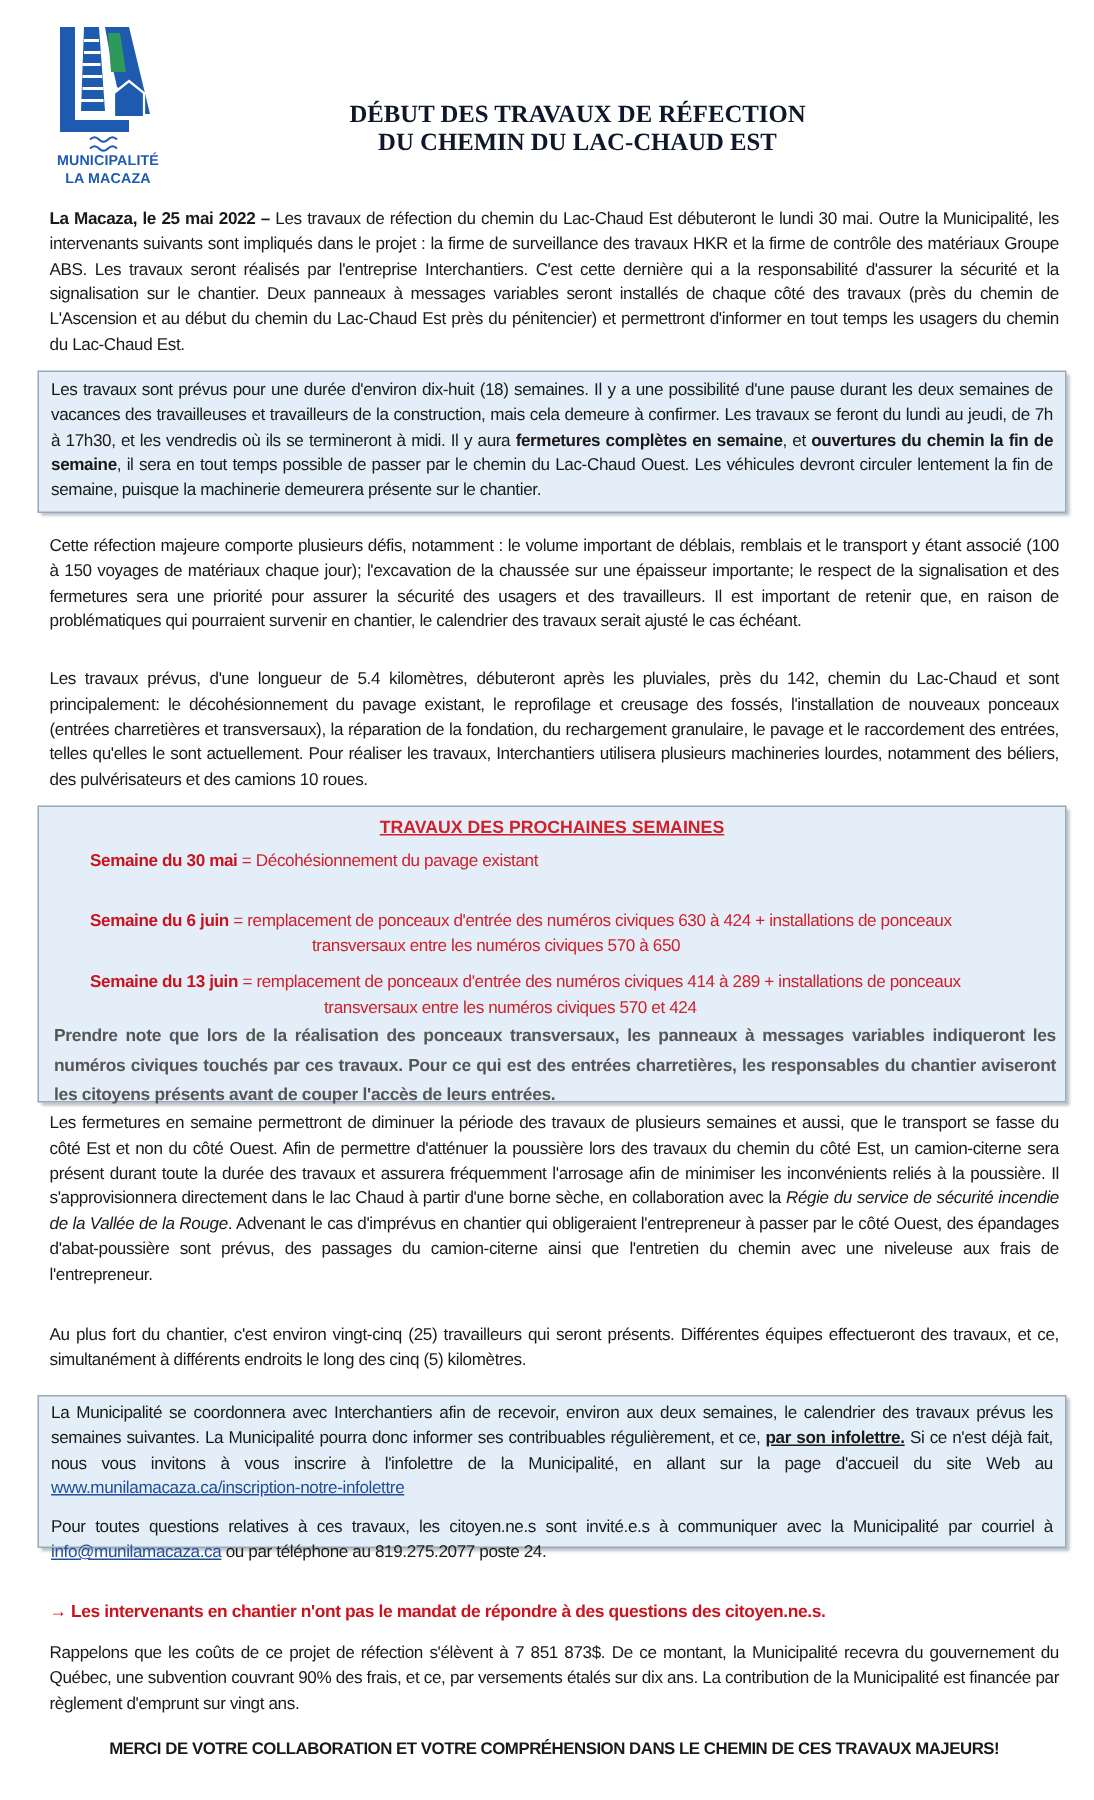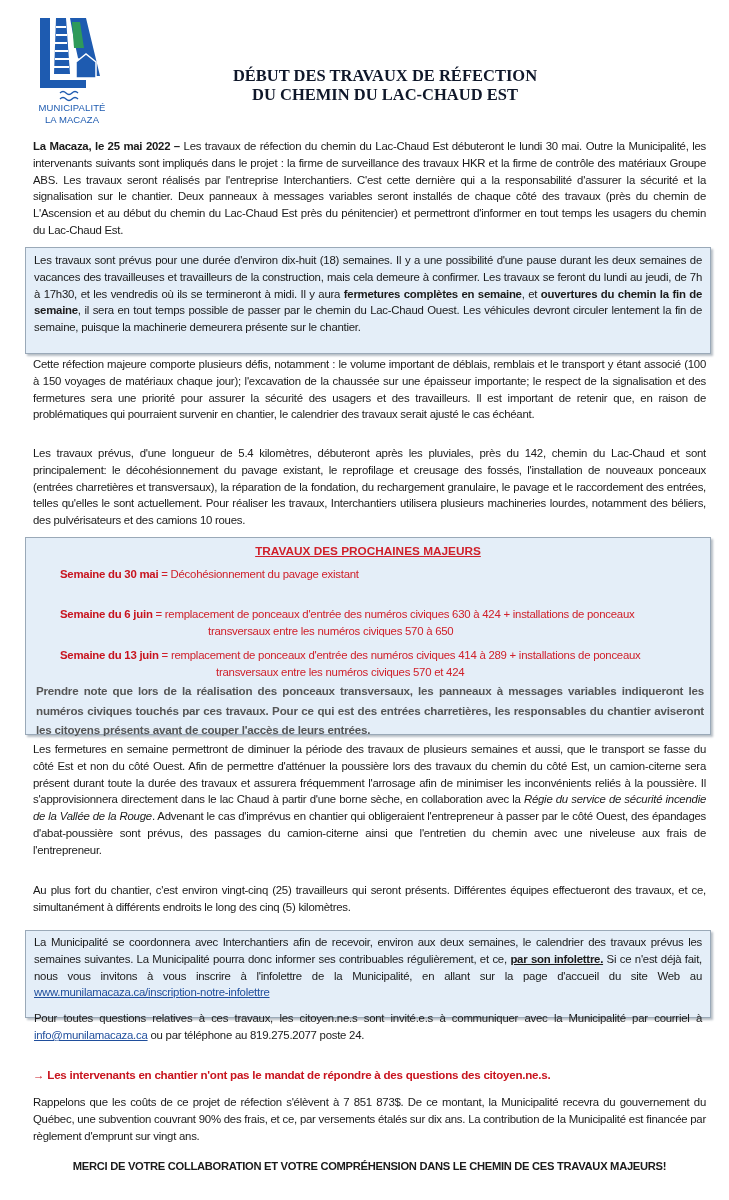--- a/index.html
+++ b/index.html
@@ -2,21 +2,21 @@
 <html><head>
 <meta charset="utf-8">
 <style>
   html, body { margin: 0; padding: 0; background: #ffffff; }
   body {
     width: 729px; height: 1200px; position: relative; overflow: hidden;
     font-family: "Liberation Sans", sans-serif; color: #1a1a1a;
   }
   .logo { position: absolute; left: 26px; top: 14px; width: 92px; height: 112px; }
   .logo-text { position: absolute; left: 0; width: 92px; text-align: center;
-    color: #1e5bb0; font-weight: normal; font-size: 9.5px; letter-spacing: 0.1px; }
+    color: #1e5bb0; font-weight: bold; font-size: 9.5px; letter-spacing: 0.1px; }
   .title {
     position: absolute; left: 160px; top: 66px; width: 450px; text-align: center;
     font-family: "Liberation Serif", serif; font-weight: bold; font-size: 16.5px;
     line-height: 19px; color: #0f172a;
   }
   .para {
     position: absolute; left: 33px; width: 673px;
     font-size: 11.4px; line-height: 16.8px; text-align: justify;
     font-stretch: condensed; letter-spacing: -0.25px;
   }
@@ -65,53 +65,53 @@
 
 <div class="title">
   <div>DÉBUT DES TRAVAUX DE RÉFECTION</div>
   <div>DU CHEMIN DU LAC-CHAUD EST</div>
 </div>
 
 <div class="para" style="top:138px">
   <b>La Macaza, le 25 mai 2022 –</b><span> Les travaux de réfection du chemin du Lac-Chaud Est débuteront le lundi 30 mai. Outre la Municipalité, les intervenants suivants sont impliqués dans le projet : la firme de surveillance des travaux HKR et la firme de contrôle des matériaux Groupe ABS. Les travaux seront réalisés par l'entreprise Interchantiers. C'est cette dernière qui a la responsabilité d'assurer la sécurité et la signalisation sur le chantier. Deux panneaux à messages variables seront installés de chaque côté des travaux (près du chemin de L'Ascension et au début du chemin du Lac-Chaud Est près du pénitencier) et permettront d'informer en tout temps les usagers du chemin du Lac-Chaud Est.</span>
 </div>
 
-<div class="box" style="top:247px; height:107px;">
+<div class="box" style="top:247px; height:95px;">
   <div class="inner" style="padding-top:4px;">
     <span>Les travaux sont prévus pour une durée d'environ dix-huit (18) semaines. Il y a une possibilité d'une pause durant les deux semaines de vacances des travailleuses et travailleurs de la construction, mais cela demeure à confirmer. Les travaux se feront du lundi au jeudi, de 7h à 17h30, et les vendredis où ils se termineront à midi. Il y aura </span><b>fermetures complètes en semaine</b><span>, et </span><b>ouvertures du chemin la fin de semaine</b><span>, il sera en tout temps possible de passer par le chemin du Lac-Chaud Ouest. Les véhicules devront circuler lentement la fin de semaine, puisque la machinerie demeurera présente sur le chantier.</span>
   </div>
 </div>
 
 <div class="para" style="top:356px">Cette réfection majeure comporte plusieurs défis, notamment : le volume important de déblais, remblais et le transport y étant associé (100 à 150 voyages de matériaux chaque jour); l'excavation de la chaussée sur une épaisseur importante; le respect de la signalisation et des fermetures sera une priorité pour assurer la sécurité des usagers et des travailleurs. Il est important de retenir que, en raison de problématiques qui pourraient survenir en chantier, le calendrier des travaux serait ajusté le cas échéant.</div>
 
 <div class="para" style="top:445px">Les travaux prévus, d'une longueur de 5.4 kilomètres, débuteront après les pluviales, près du 142, chemin du Lac-Chaud et sont principalement: le décohésionnement du pavage existant, le reprofilage et creusage des fossés, l'installation de nouveaux ponceaux (entrées charretières et transversaux), la réparation de la fondation, du rechargement granulaire, le pavage et le raccordement des entrées, telles qu'elles le sont actuellement. Pour réaliser les travaux, Interchantiers utilisera plusieurs machineries lourdes, notamment des béliers, des pulvérisateurs et des camions 10 roues.</div>
 
 <div class="box" style="top:537px; height:198px;">
-  <div class="sched-title">TRAVAUX DES PROCHAINES MAJEURS</div>
+  <div class="sched-title">TRAVAUX DES PROCHAINES SEMAINES</div>
   <div class="sched-row" style="margin-top:8px; padding-left:34px;">
     <span class="redb">Semaine du 30 mai</span><span> = </span><span>Décohésionnement du pavage existant</span>
   </div>
   <div class="sched-row" style="margin-top:23px; padding-left:34px; padding-right:8px; text-align:justify;">
     <span class="redb">Semaine du 6 juin</span><span> = </span><span>remplacement de ponceaux d'entrée des numéros civiques 630 à 424 + installations de ponceaux</span>
     <div style="padding-left:148px;">transversaux entre les numéros civiques 570 à 650</div>
   </div>
   <div class="sched-row" style="margin-top:7px; padding-left:34px; padding-right:8px;">
     <span class="redb">Semaine du 13 juin</span><span> = </span><span>remplacement de ponceaux d'entrée des numéros civiques  414 à 289 + installations de ponceaux</span>
     <div style="padding-left:156px;">transversaux entre les numéros civiques  570 et 424</div>
   </div>
   <div class="gray-note">Prendre note que lors de la réalisation des ponceaux transversaux, les panneaux à messages variables indiqueront les numéros civiques  touchés par ces travaux. Pour ce qui est des entrées charretières, les responsables du chantier aviseront les citoyens présents avant de couper l'accès de leurs entrées.</div>
 </div>
 
 <div class="para" style="top:741px">
   <span>Les fermetures en semaine permettront de diminuer la période des travaux de plusieurs semaines et aussi, que le transport se fasse du côté Est et non du côté Ouest. Afin de permettre d'atténuer la poussière lors des travaux du chemin du côté Est, un camion-citerne sera présent durant toute la durée des travaux et assurera fréquemment l'arrosage afin de minimiser les inconvénients reliés à la poussière. Il s'approvisionnera directement dans le lac Chaud à partir d'une borne sèche, en collaboration avec la </span><i>Régie du service de sécurité incendie de la Vallée de la Rouge</i><span>. Advenant le cas d'imprévus en chantier qui obligeraient l'entrepreneur à passer par le côté Ouest, des épandages d'abat-poussière sont prévus, des passages du camion-citerne ainsi que l'entretien du chemin avec une niveleuse aux frais de l'entrepreneur.</span>
 </div>
 
 <div class="para" style="top:882px">Au plus fort du chantier, c'est environ vingt-cinq (25) travailleurs qui seront présents. Différentes équipes effectueront des travaux, et ce, simultanément à différents endroits le long des cinq (5) kilomètres.</div>
 
-<div class="box" style="top:930px; height:88px;">
+<div class="box" style="top:930px; height:102px;">
   <div class="inner" style="padding-top:3px;">
     <span>La Municipalité se coordonnera avec Interchantiers afin de recevoir, environ aux deux semaines, le calendrier des travaux prévus les semaines suivantes. La Municipalité pourra donc informer ses contribuables régulièrement, et ce, </span><span class="uline">par son infolettre.</span><span> Si ce n'est déjà fait, nous vous invitons à vous inscrire à l'infolettre de la Municipalité, en allant sur la page d'accueil du site Web au </span><span class="link">www.munilamacaza.ca/inscription-notre-infolettre</span>
   </div>
   <div class="inner" style="margin-top:9px;">
     <span>Pour toutes questions relatives à ces travaux, les citoyen.ne.s sont invité.e.s à communiquer avec la Municipalité par courriel à </span><span class="link">info@munilamacaza.ca</span><span> ou par téléphone au 819.275.2077 poste 24.</span>
   </div>
 </div>
 
 <div class="para" style="top:1067px; color:#c8141e; font-weight:bold; font-size:11.6px;">→ Les intervenants en chantier n'ont pas le mandat de répondre à des questions des citoyen.ne.s.</div>
 

